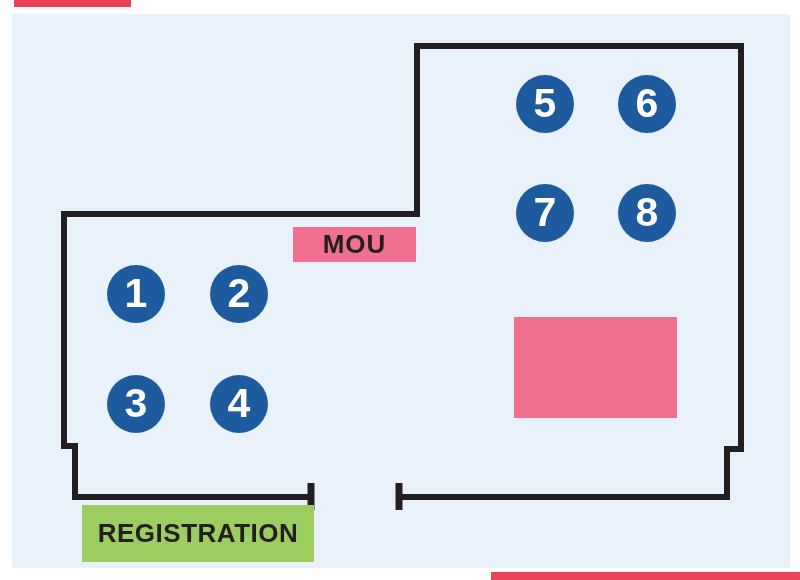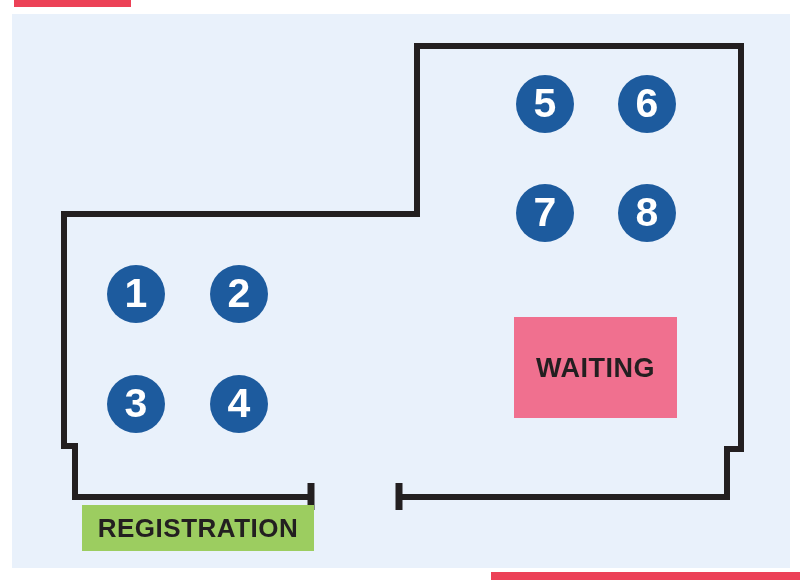--- a/index.html
+++ b/index.html
@@ -44,21 +44,21 @@
   }
   .label-mou{
     left:293px;top:227px;width:123px;height:35px;
     background:var(--pink);font-size:26px;letter-spacing:1px;
   }
   .label-waiting{
     left:514px;top:317px;width:163px;height:101px;
     background:var(--pink);font-size:27px;line-height:36px;letter-spacing:.5px;
   }
   .label-registration{
-    left:82px;top:505px;width:232px;height:46px;
+    left:82px;top:505px;width:232px;height:57px;
     background:var(--green);font-size:26px;letter-spacing:.5px;
   }
 </style>
 </head>
 <body>
 
 <div class="canvas">
 
   <div class="floor"></div>
 
@@ -75,22 +75,24 @@
       <div class="seat" style="left: 107px; top: 265px;">1</div>
       <div class="seat" style="left: 210px; top: 265px;">2</div>
       <div class="seat" style="left: 107px; top: 375px;">3</div>
       <div class="seat" style="left: 210px; top: 375px;">4</div>
       <div class="seat" style="left: 516px; top: 75px;">5</div>
       <div class="seat" style="left: 618px; top: 75px;">6</div>
       <div class="seat" style="left: 516px; top: 184px;">7</div>
       <div class="seat" style="left: 618px; top: 184px;">8</div>
     </div>
 
+  <div class="label label-mou">
+    <span>MOU</span>
+  </div>
 
   <div class="label label-waiting">
-    <span>WAITING</span>
   </div>
 
   <div class="label label-registration">
     <span>REGISTRATION</span>
   </div>
 
 </div>
 
 </body></html>

